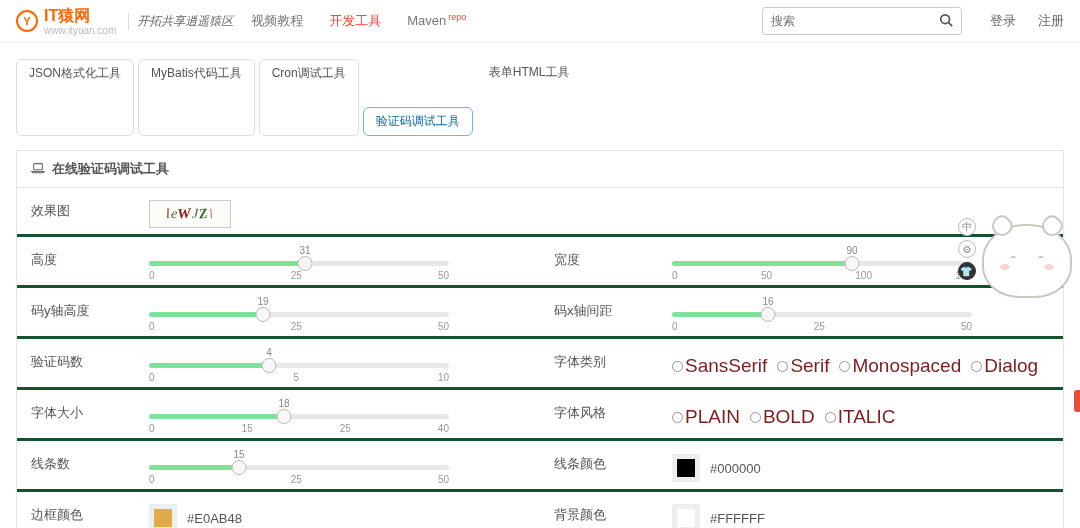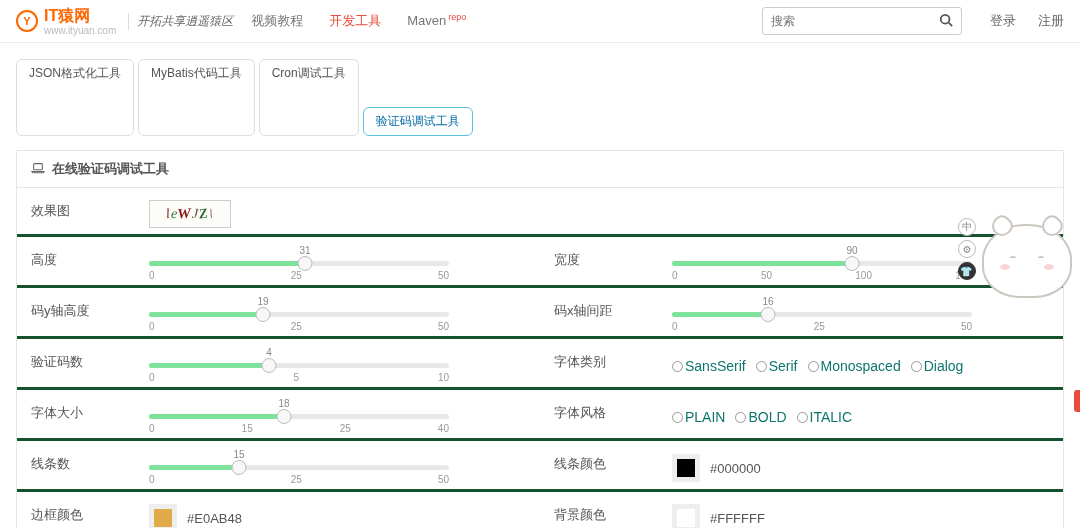--- a/index.html
+++ b/index.html
@@ -45,21 +45,21 @@
     .captcha-img span:nth-child(5){ color: #2e6b2e; transform: rotate(-6deg); display: inline-block; font-weight:bold; }
     .captcha-img span:nth-child(6){ color: #8b1a1a; transform: rotate(6deg); display: inline-block; }
     
     .slider-wrap { position: relative; width: 300px; padding-top: 14px; }
     .slider-track { position: relative; height: 5px; background: #e8e8e8; border-radius: 3px; }
     .slider-fill { position: absolute; left: 0; top: 0; bottom: 0; background: #7de39a; border-radius: 3px; }
     .slider-knob { position: absolute; top: -5px; width: 15px; height: 15px; background: #f7f7f7; border: 1px solid #bbb; border-radius: 50%; transform: translateX(-50%); cursor: pointer; }
     .slider-value { position: absolute; top: -2px; transform: translateX(-50%); font-size: 10px; color: #888; white-space: nowrap; }
     .slider-ticks { display: flex; justify-content: space-between; font-size: 10px; color: #999; margin-top: 4px; }
     
-    .radio-group { display: flex; gap: 10px; font-size: 14px; color: #0f766e; flex-wrap: wrap; }
+    .radio-group { display: flex; gap: 10px; font-size: 19px; color: #7f1d1d; flex-wrap: wrap; }
     .radio-item { display: flex; align-items: center; gap: 2px; cursor: pointer; }
     .radio-dot { width: 11px; height: 11px; border: 1px solid #999; border-radius: 50%; background: #fff; }
     
     .color-group { display: flex; align-items: center; gap: 10px; }
     .color-swatch { width: 28px; height: 28px; border: 5px solid #eee; cursor: pointer; }
     .color-hex { font-size: 13px; color: #555; }
     
     .gen-btn { padding: 5px 14px; background: #eee; border: 1px solid #ccc; border-radius: 3px; font-size: 13px; cursor: pointer; color: #444; }
     
     .mascot { position: absolute; right: 8px; top: 216px; width: 108px; height: 86px; pointer-events: none; }
@@ -108,20 +108,21 @@
     <a>注册</a>
   </div>
 </div>
 
 <div class="content">
   <div class="tabs">
     <div class="tab">JSON格式化工具</div>
     <div class="tab">MyBatis代码工具</div>
     <div class="tab">Cron调试工具</div>
     <div class="tab active">验证码调试工具</div>
+    <div class="tab plain">表单HTML工具</div>
   </div>
 
   <div class="panel">
     <div class="panel-header">
       <span class="laptop-icon">
         <svg width="14" height="12" viewBox="0 0 16 12" fill="none" stroke="#666" stroke-width="1.2">
               <rect x="3" y="1" width="10" height="7" rx="1"></rect>
               <path d="M1 10h14l-1 1.5H2z"></path>
             </svg>
       </span>

